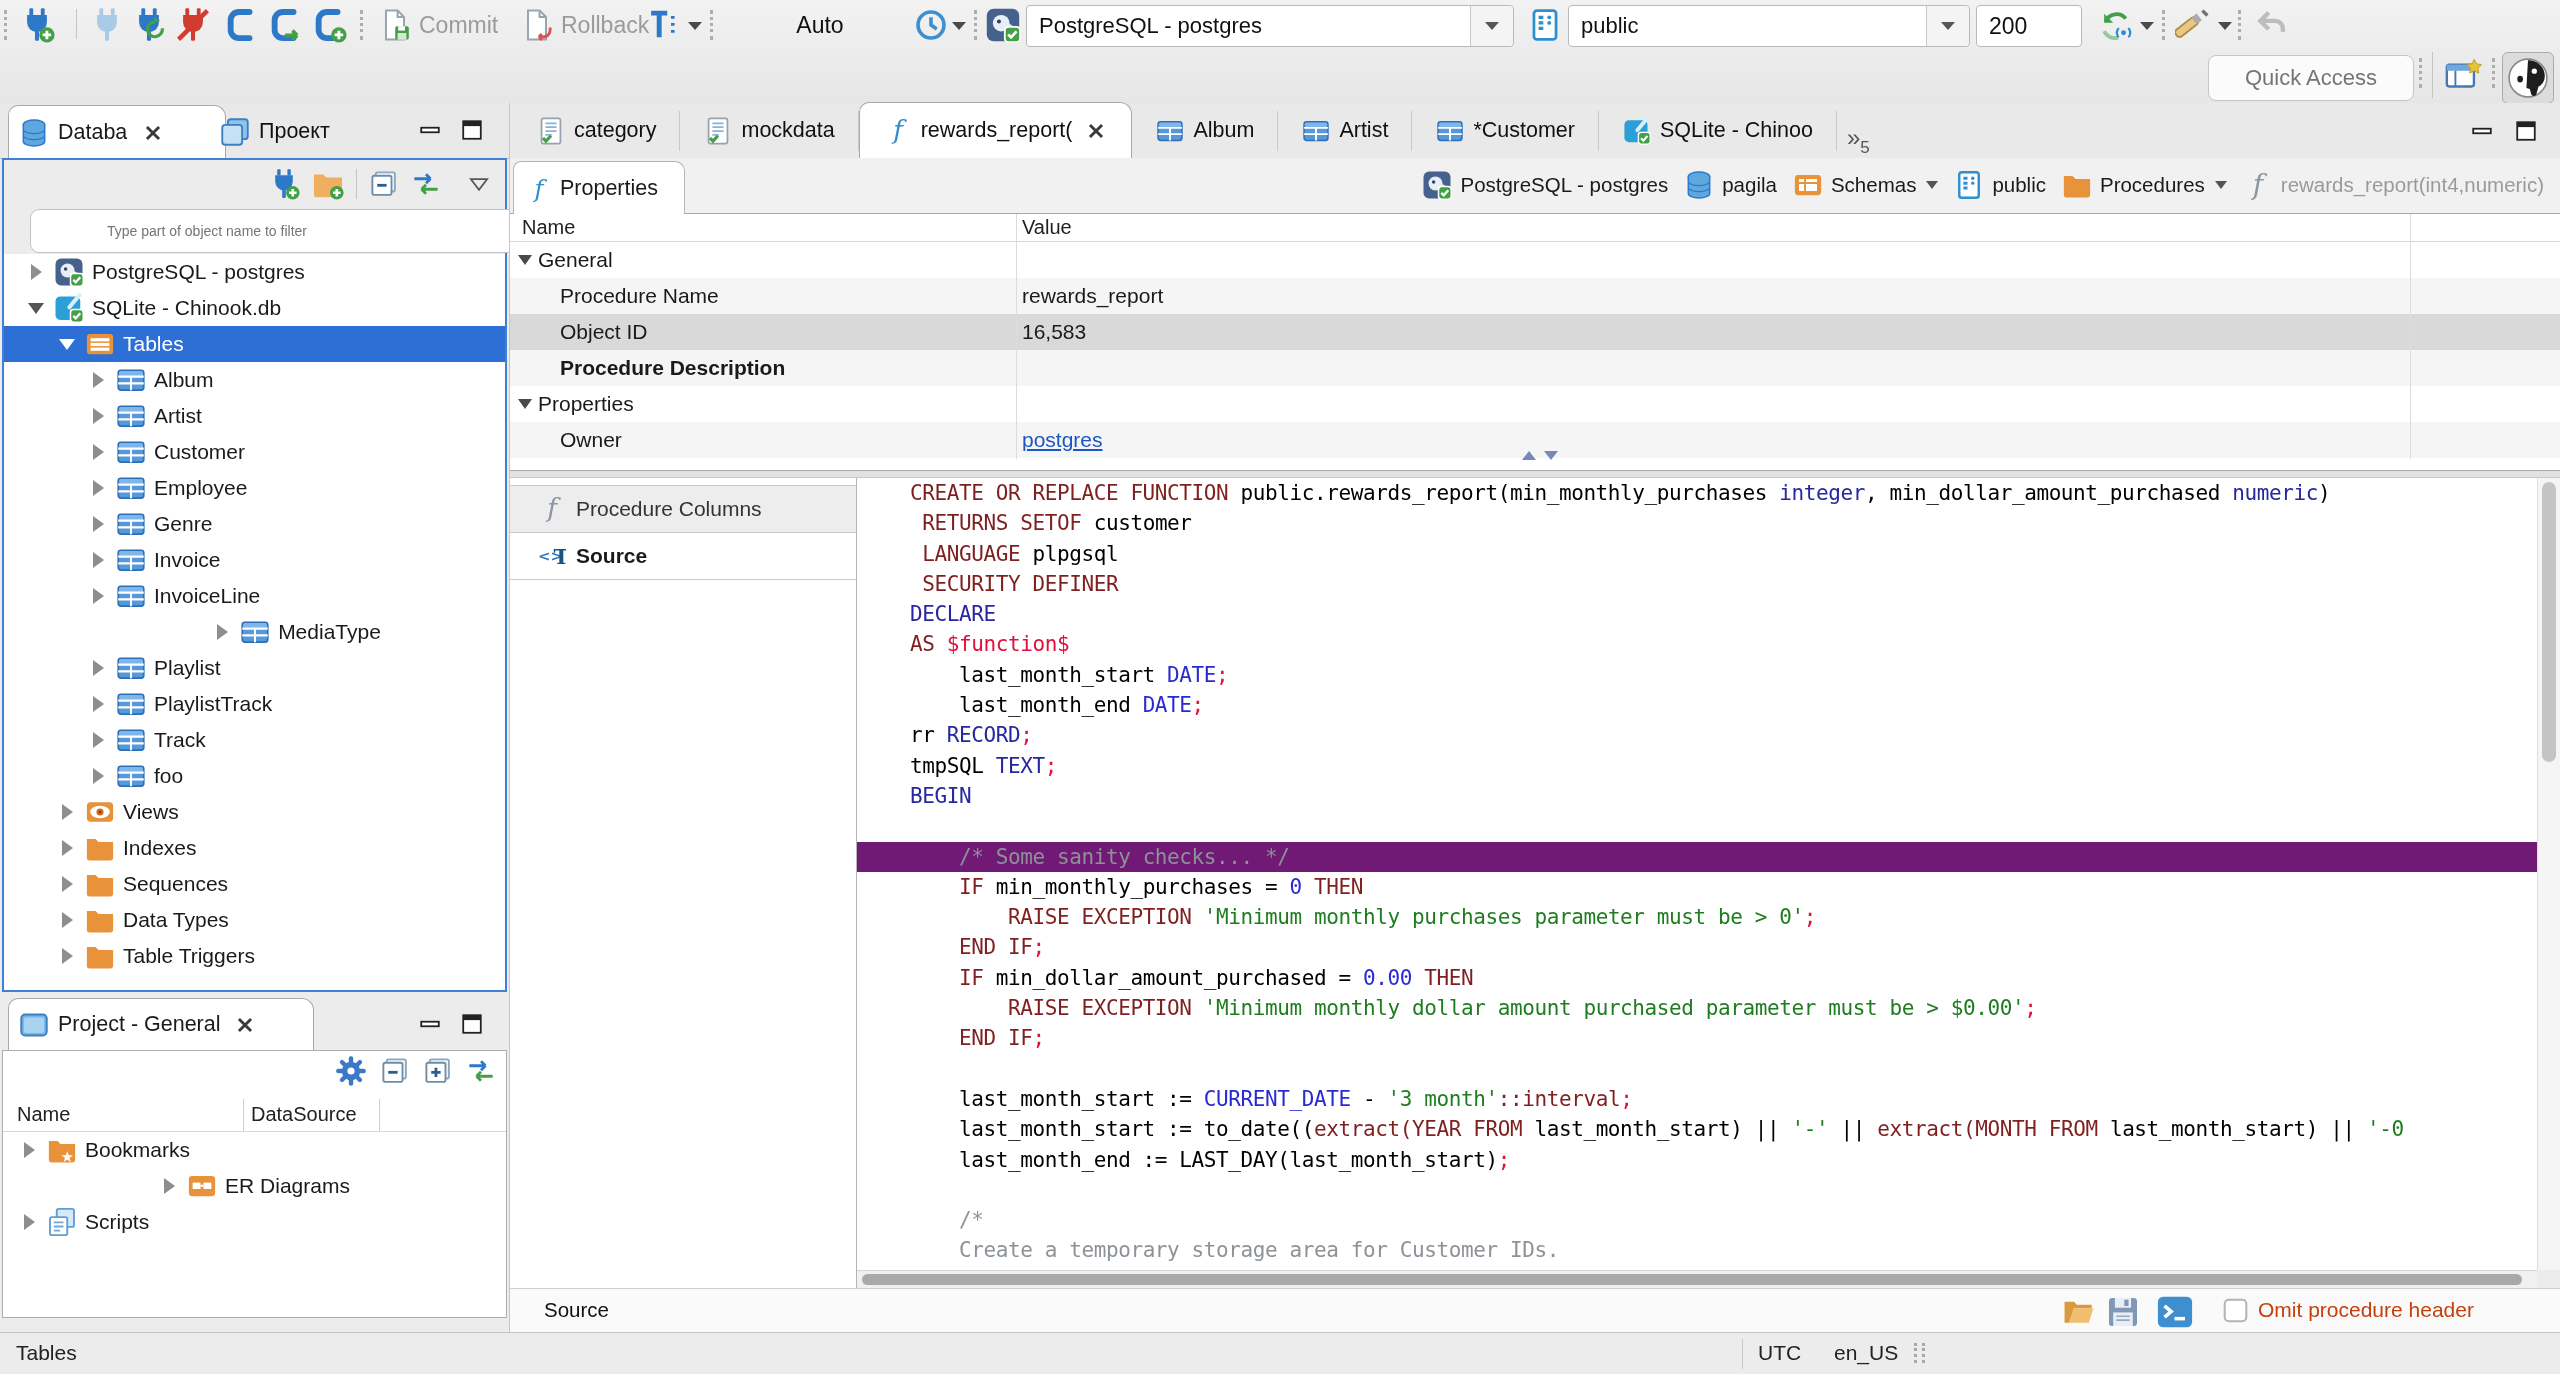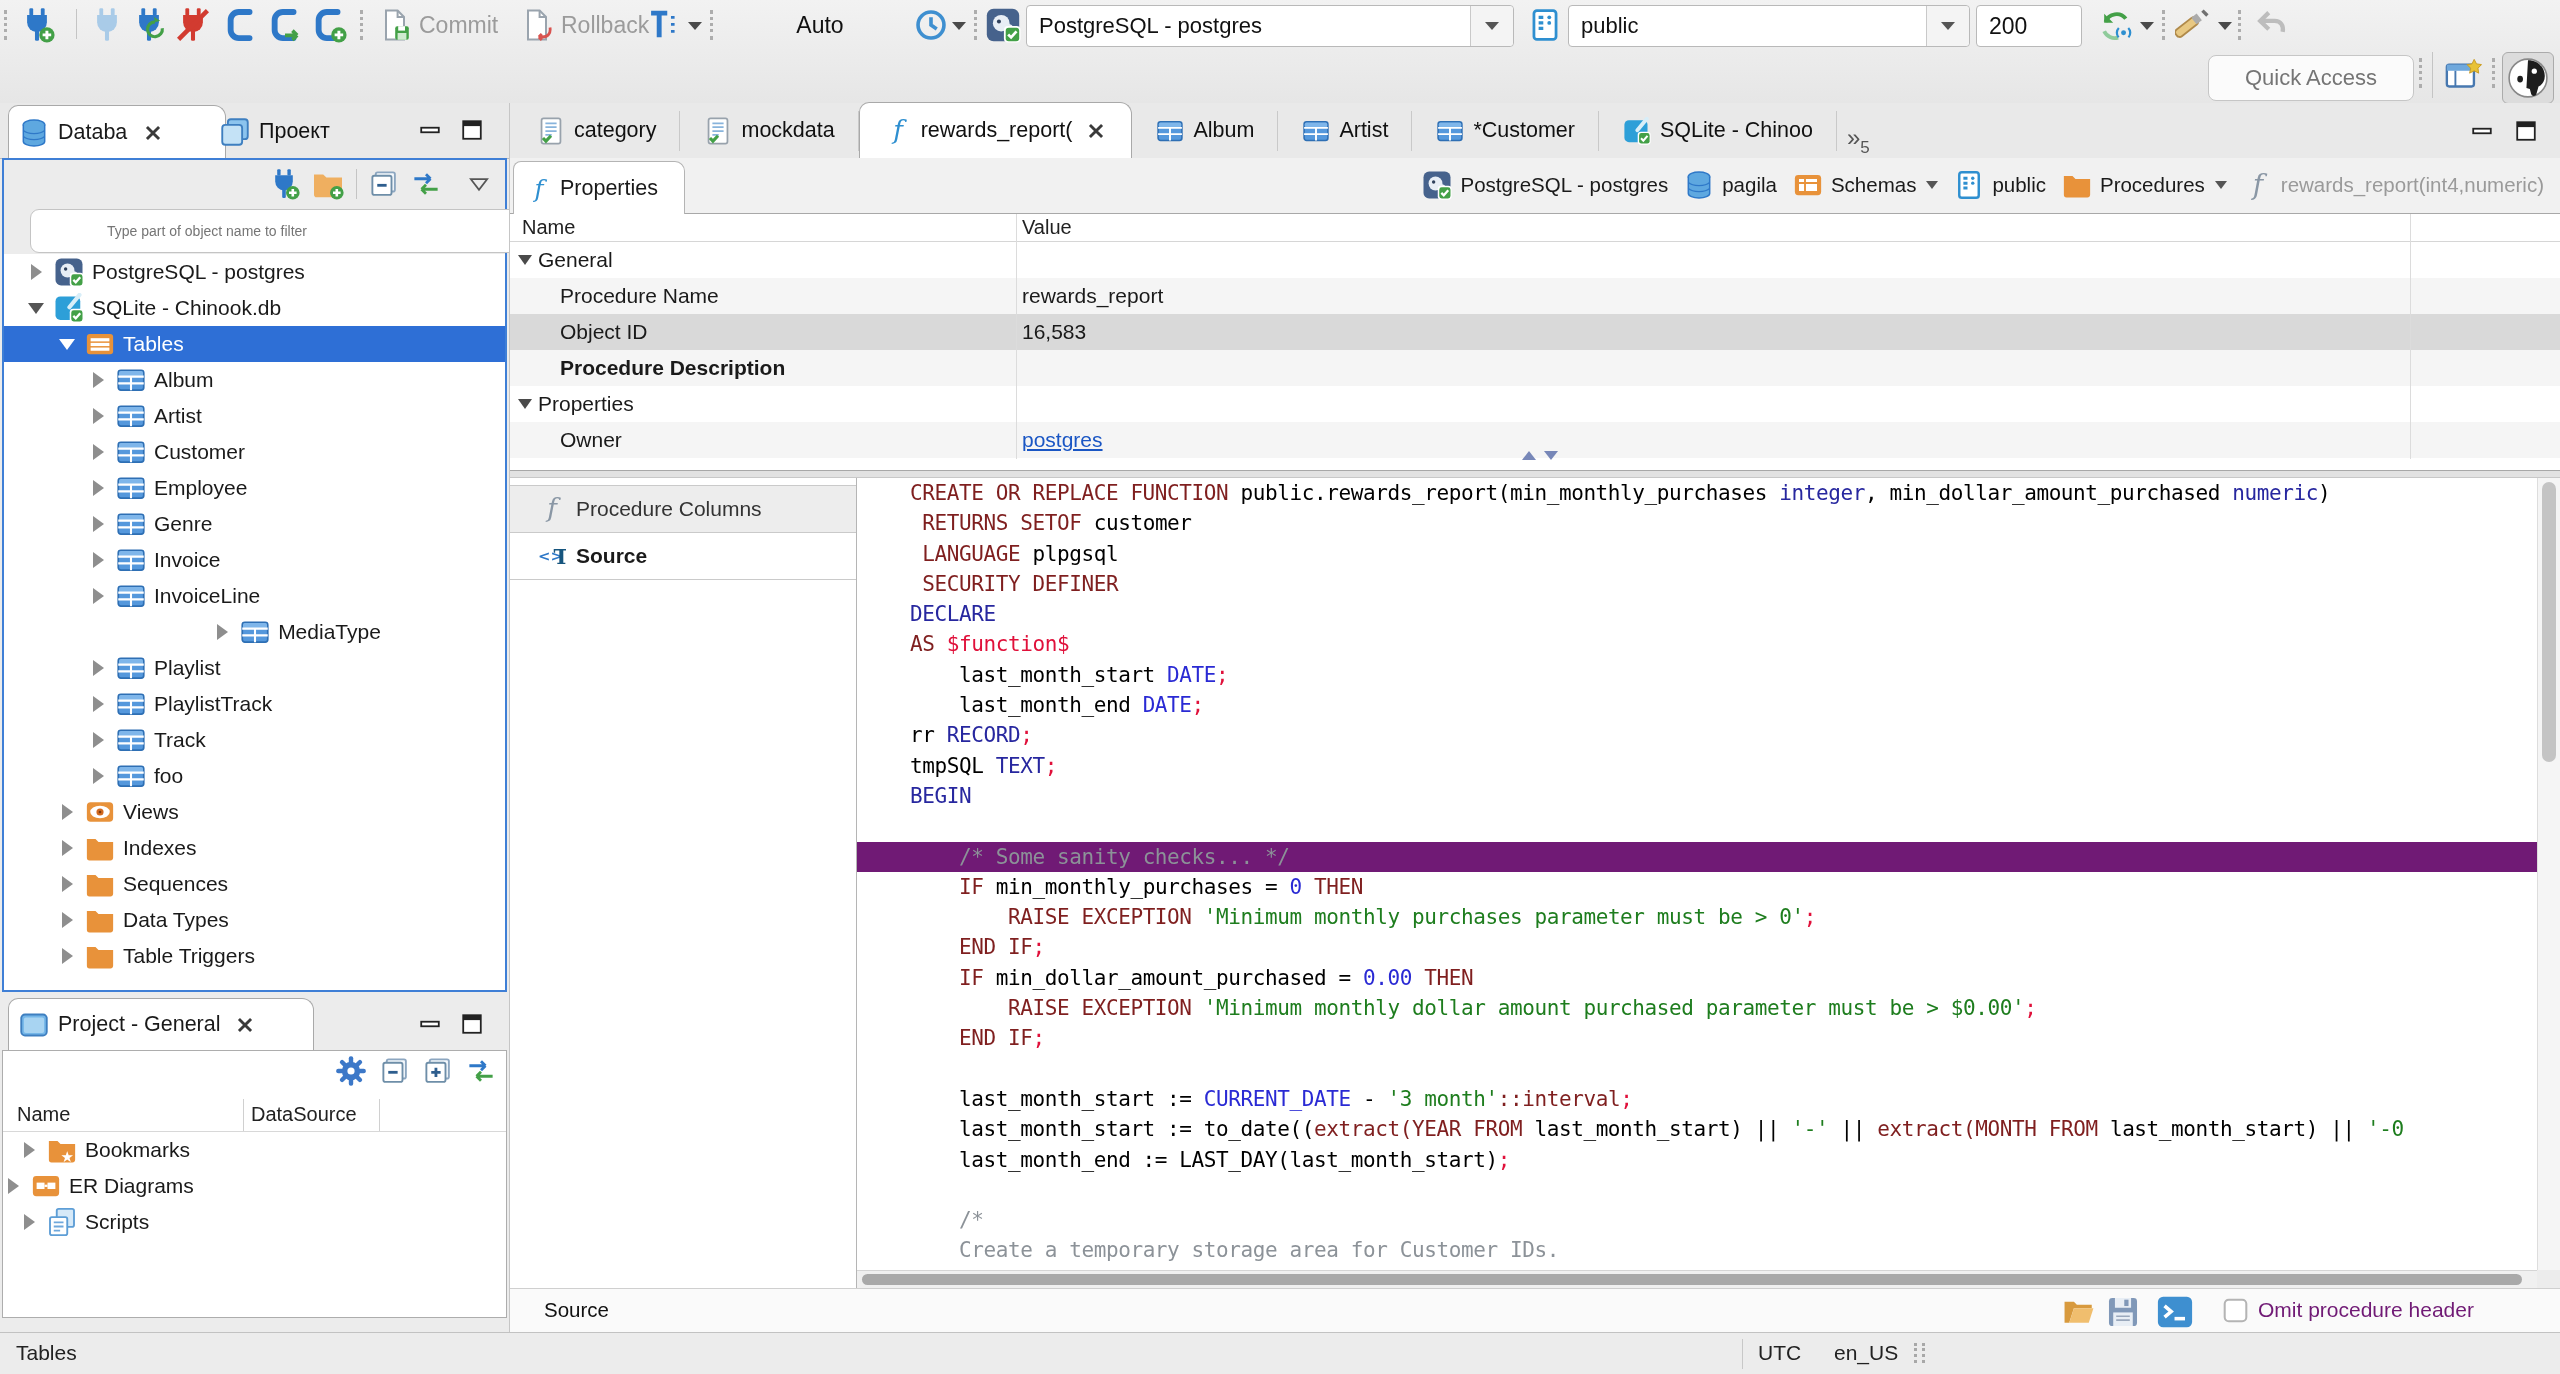--- a/index.html
+++ b/index.html
@@ -89,21 +89,21 @@
   .tok.s{color:#1E7D1E;}
   .tok.c{color:#8C9298;}
   .tok.i{color:#000;}
   #hscroll{position:absolute;left:857px;top:1270px;width:1680px;height:18px;background:#F0F0F0;border-top:1px solid #D5D5D5;box-sizing:border-box;}
   #hthumb{position:absolute;left:5px;top:3px;width:1660px;height:11px;background:#A9A9A9;border-radius:6px;}
   #vscroll{position:absolute;left:2537px;top:478px;width:23px;height:792px;background:#F5F5F5;border-left:1px solid #DDD;box-sizing:border-box;}
   #vthumb{position:absolute;left:4px;top:4px;width:14px;height:280px;background:#C4C4C4;border-radius:7px;}
   
   #efooter{position:absolute;left:510px;top:1288px;width:2050px;height:44px;background:#FAFAFA;border-top:1px solid #CFCFCF;box-sizing:border-box;}
   #efooter .flabel{position:absolute;left:34px;top:9px;font-size:20.5px;color:#111;}
-  #omit-label{position:absolute;left:1748px;top:9px;font-size:21px;color:#701a75;}
+  #omit-label{position:absolute;left:1748px;top:9px;font-size:21px;color:#c2410c;}
   #statusbar{position:absolute;left:0;top:1332px;width:2560px;height:42px;background:#ECECEC;border-top:1px solid #C2C2C2;box-sizing:border-box;font-size:21px;color:#222;}
   #sep-ed{position:absolute;left:509px;top:103px;width:1px;height:1229px;background:#C6C6C6;}
   .hdots{width:4px;height:20px;border-left:3px dotted #A8A8A8;display:inline-block;}
 </style>
 </head>
 <body>
 
 <div id="root">
 
   <div id="toolbar">
@@ -811,21 +811,21 @@
         <div class="trow" style="padding-left: 16px;">
           <span class="arr c"></span>
           <span class="ico" style="width:30px;height:30px">
             <svg viewBox="0 0 16 16">
               <path fill="#E8923A" d="M1 3.2h4.6l1.6 1.6H15v8.4c0 .8-.6 1.4-1.4 1.4H2.4A1.4 1.4 0 0 1 1 13.2z"></path>
               <text x="10.8" y="14.6" font-size="8" fill="#fff" text-anchor="middle">★</text>
             </svg>
           </span>
           <span>Bookmarks</span>
         </div>
-        <div class="trow" style="">
+        <div class="trow" style=" justify-content: center;">
           <span class="arr c"></span>
           <span class="ico" style="width:30px;height:30px">
             <svg viewBox="0 0 16 16">
               <rect x="1" y="2.6" width="14" height="10.8" rx="1.8" fill="#E8923A"></rect>
               <rect x="3" y="6.2" width="4.2" height="3.4" fill="#fff"></rect>
               <rect x="8.8" y="6.2" width="4.2" height="3.4" fill="#fff"></rect>
               <path d="M7.2 7.9h1.6" stroke="#fff" stroke-width="1.2"></path>
             </svg>
           </span>
           <span>ER Diagrams</span>

